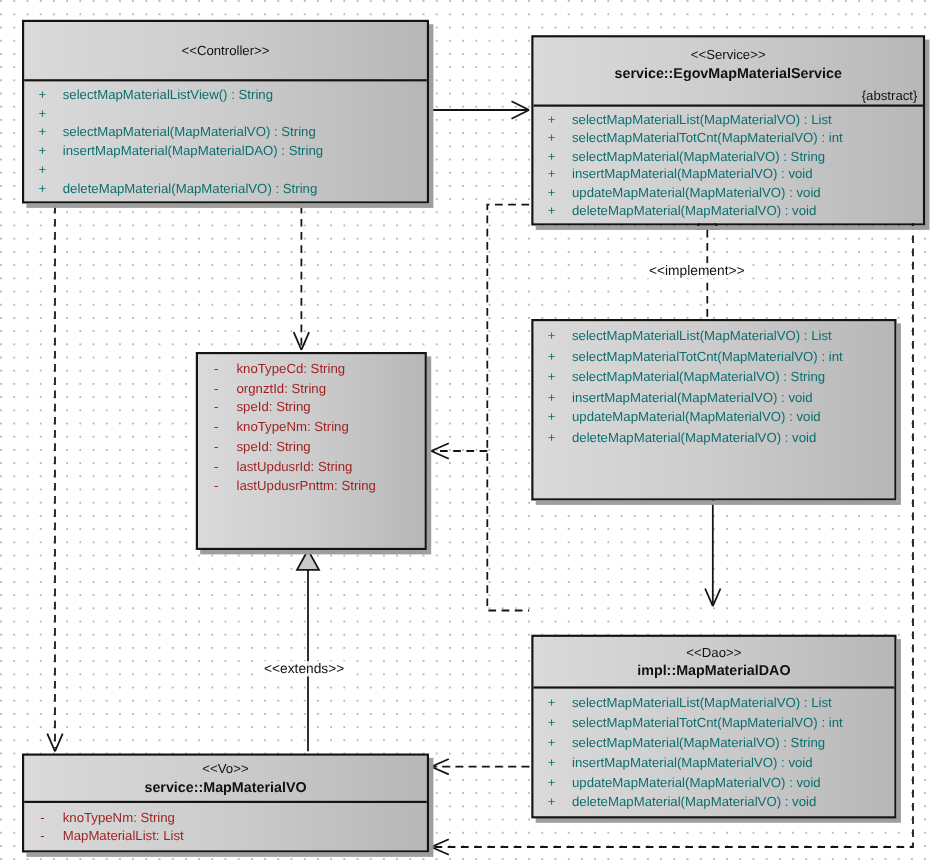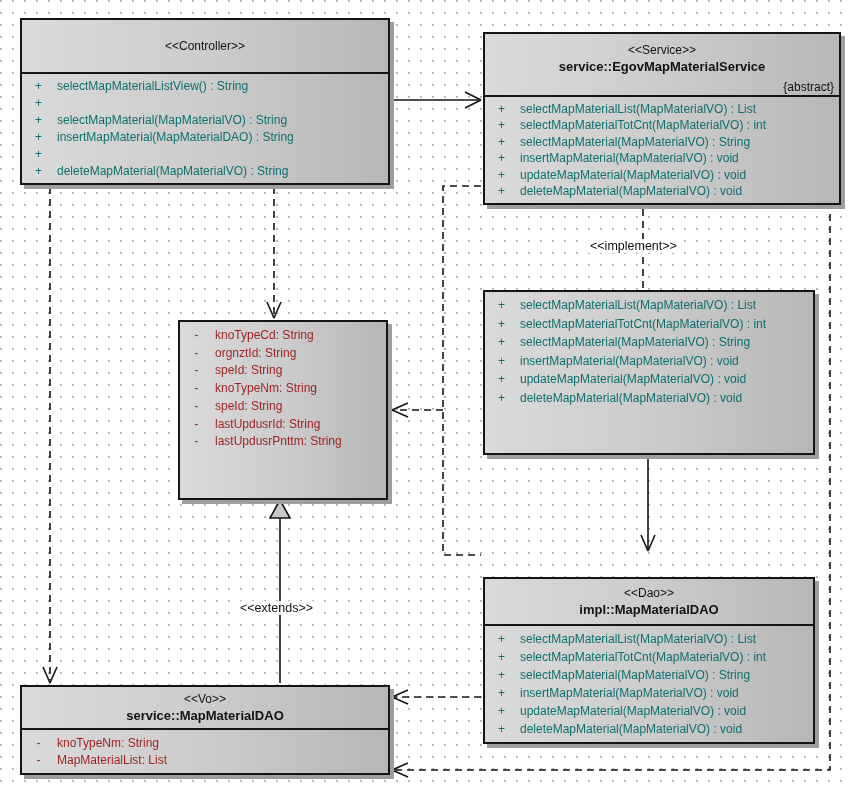--- a/index.html
+++ b/index.html
@@ -274,21 +274,21 @@
         <div class="member-row" style="color: rgb(13, 110, 110);">
           <span class="vis">+</span>
           <span class="sig">deleteMapMaterial(MapMaterialVO) : void</span>
         </div>
       </div>
   </div>
 
   <div class="class-box" id="box-vo">
     <div class="box-header">
       <div class="stereotype">&lt;&lt;Vo&gt;&gt;</div>
-      <div class="class-name">service::MapMaterialDAO</div>
+      <div class="class-name">service::MapMaterialVO</div>
     </div>
     <div class="members">
         <div class="member-row" style="color: rgb(158, 31, 31);">
           <span class="vis">-</span>
           <span class="sig">knoTypeNm:  String</span>
         </div>
         <div class="member-row" style="color: rgb(158, 31, 31);">
           <span class="vis">-</span>
           <span class="sig">MapMaterialList:  List</span>
         </div>

